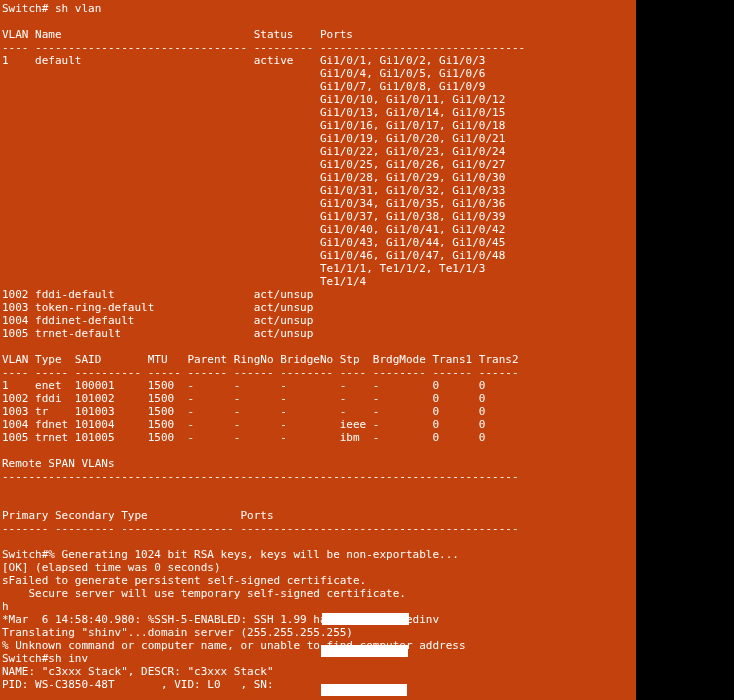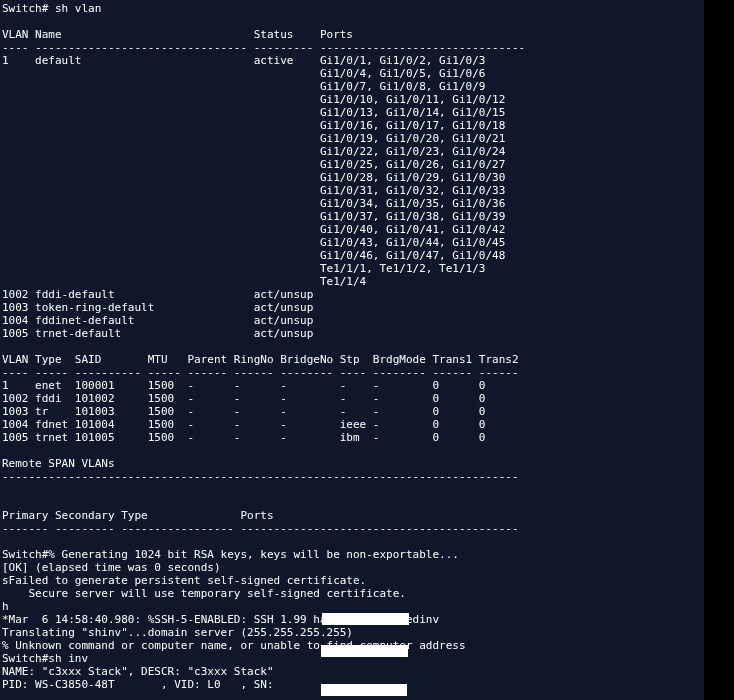--- a/index.html
+++ b/index.html
@@ -8,23 +8,23 @@
     padding: 0;
     background: #000000;
   }
   body {
     width: 734px;
     height: 700px;
     overflow: hidden;
   }
   #terminal {
     position: relative;
-    width: 704px;
+    width: 636px;
     height: 700px;
-    background: #0f172a;
+    background: #c2410c;
     color: #ffffff;
     font-family: "DejaVu Sans Mono", "Liberation Mono", monospace;
     font-size: 11px;
     line-height: 13px;
     letter-spacing: 0px;
     padding: 0;
     box-sizing: border-box;
   }
   .screen {
     position: absolute;

